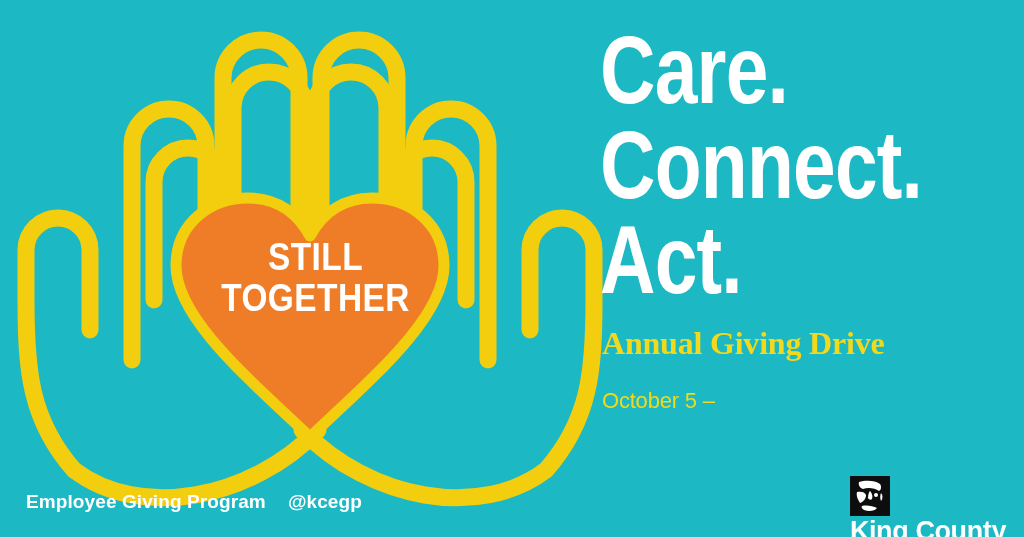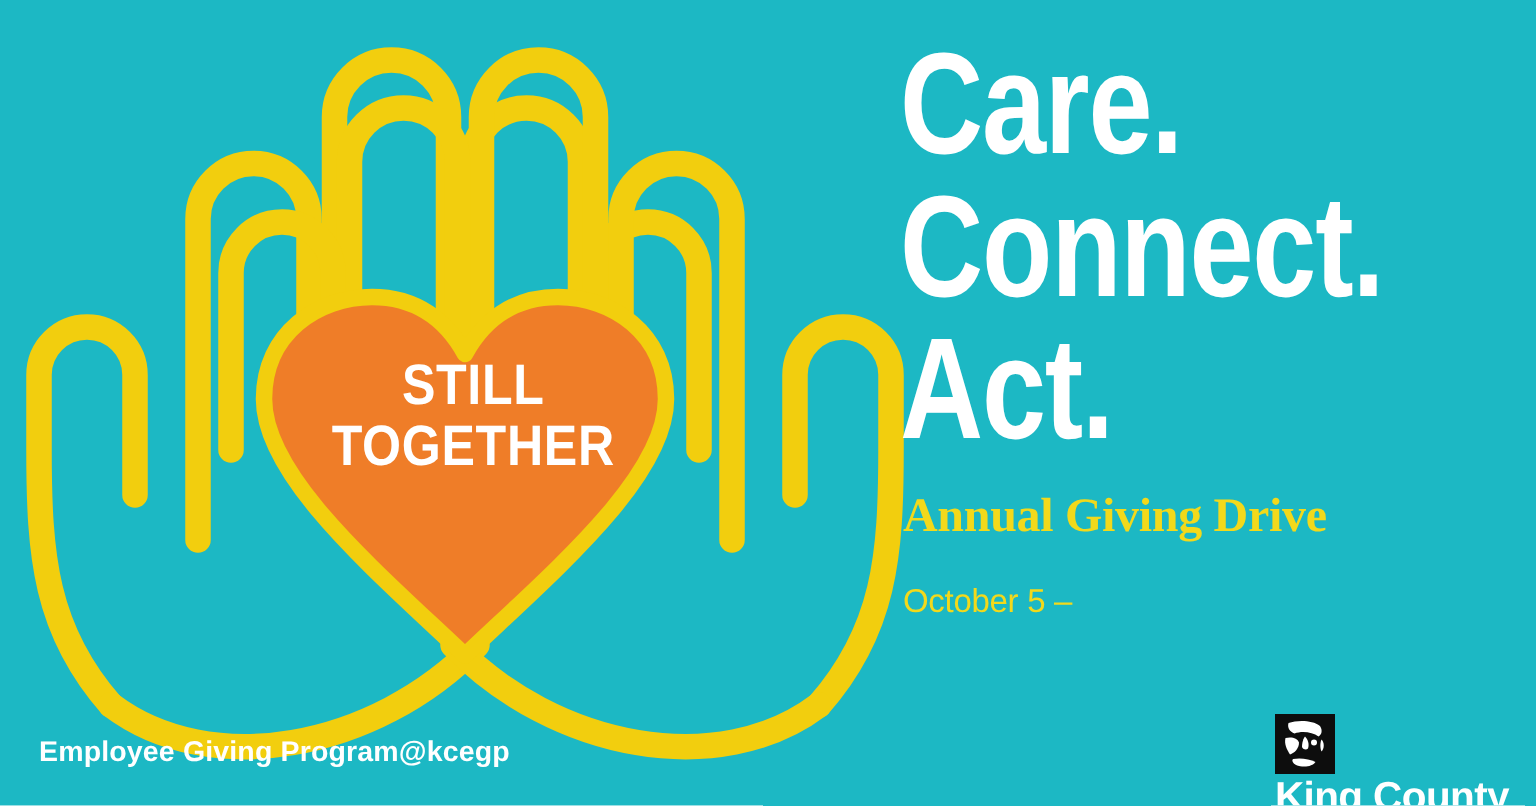--- a/index.html
+++ b/index.html
@@ -99,21 +99,21 @@
   #footer-left {
     position: absolute;
     left: 26px;
     top: 491px;
     color: #ffffff;
     font-size: 19px;
     font-weight: bold;
     letter-spacing: 0.1px;
     white-space: nowrap;
   }
-  #footer-left .handle { }
+  #footer-left .handle { margin-left: 22px; }
 
   #kc-logo {
     position: absolute;
     right: 18px;
     top: 476px;
     display: flex;
     gap: 0;
     flex-direction: column;
   }
   #kc-mark {

